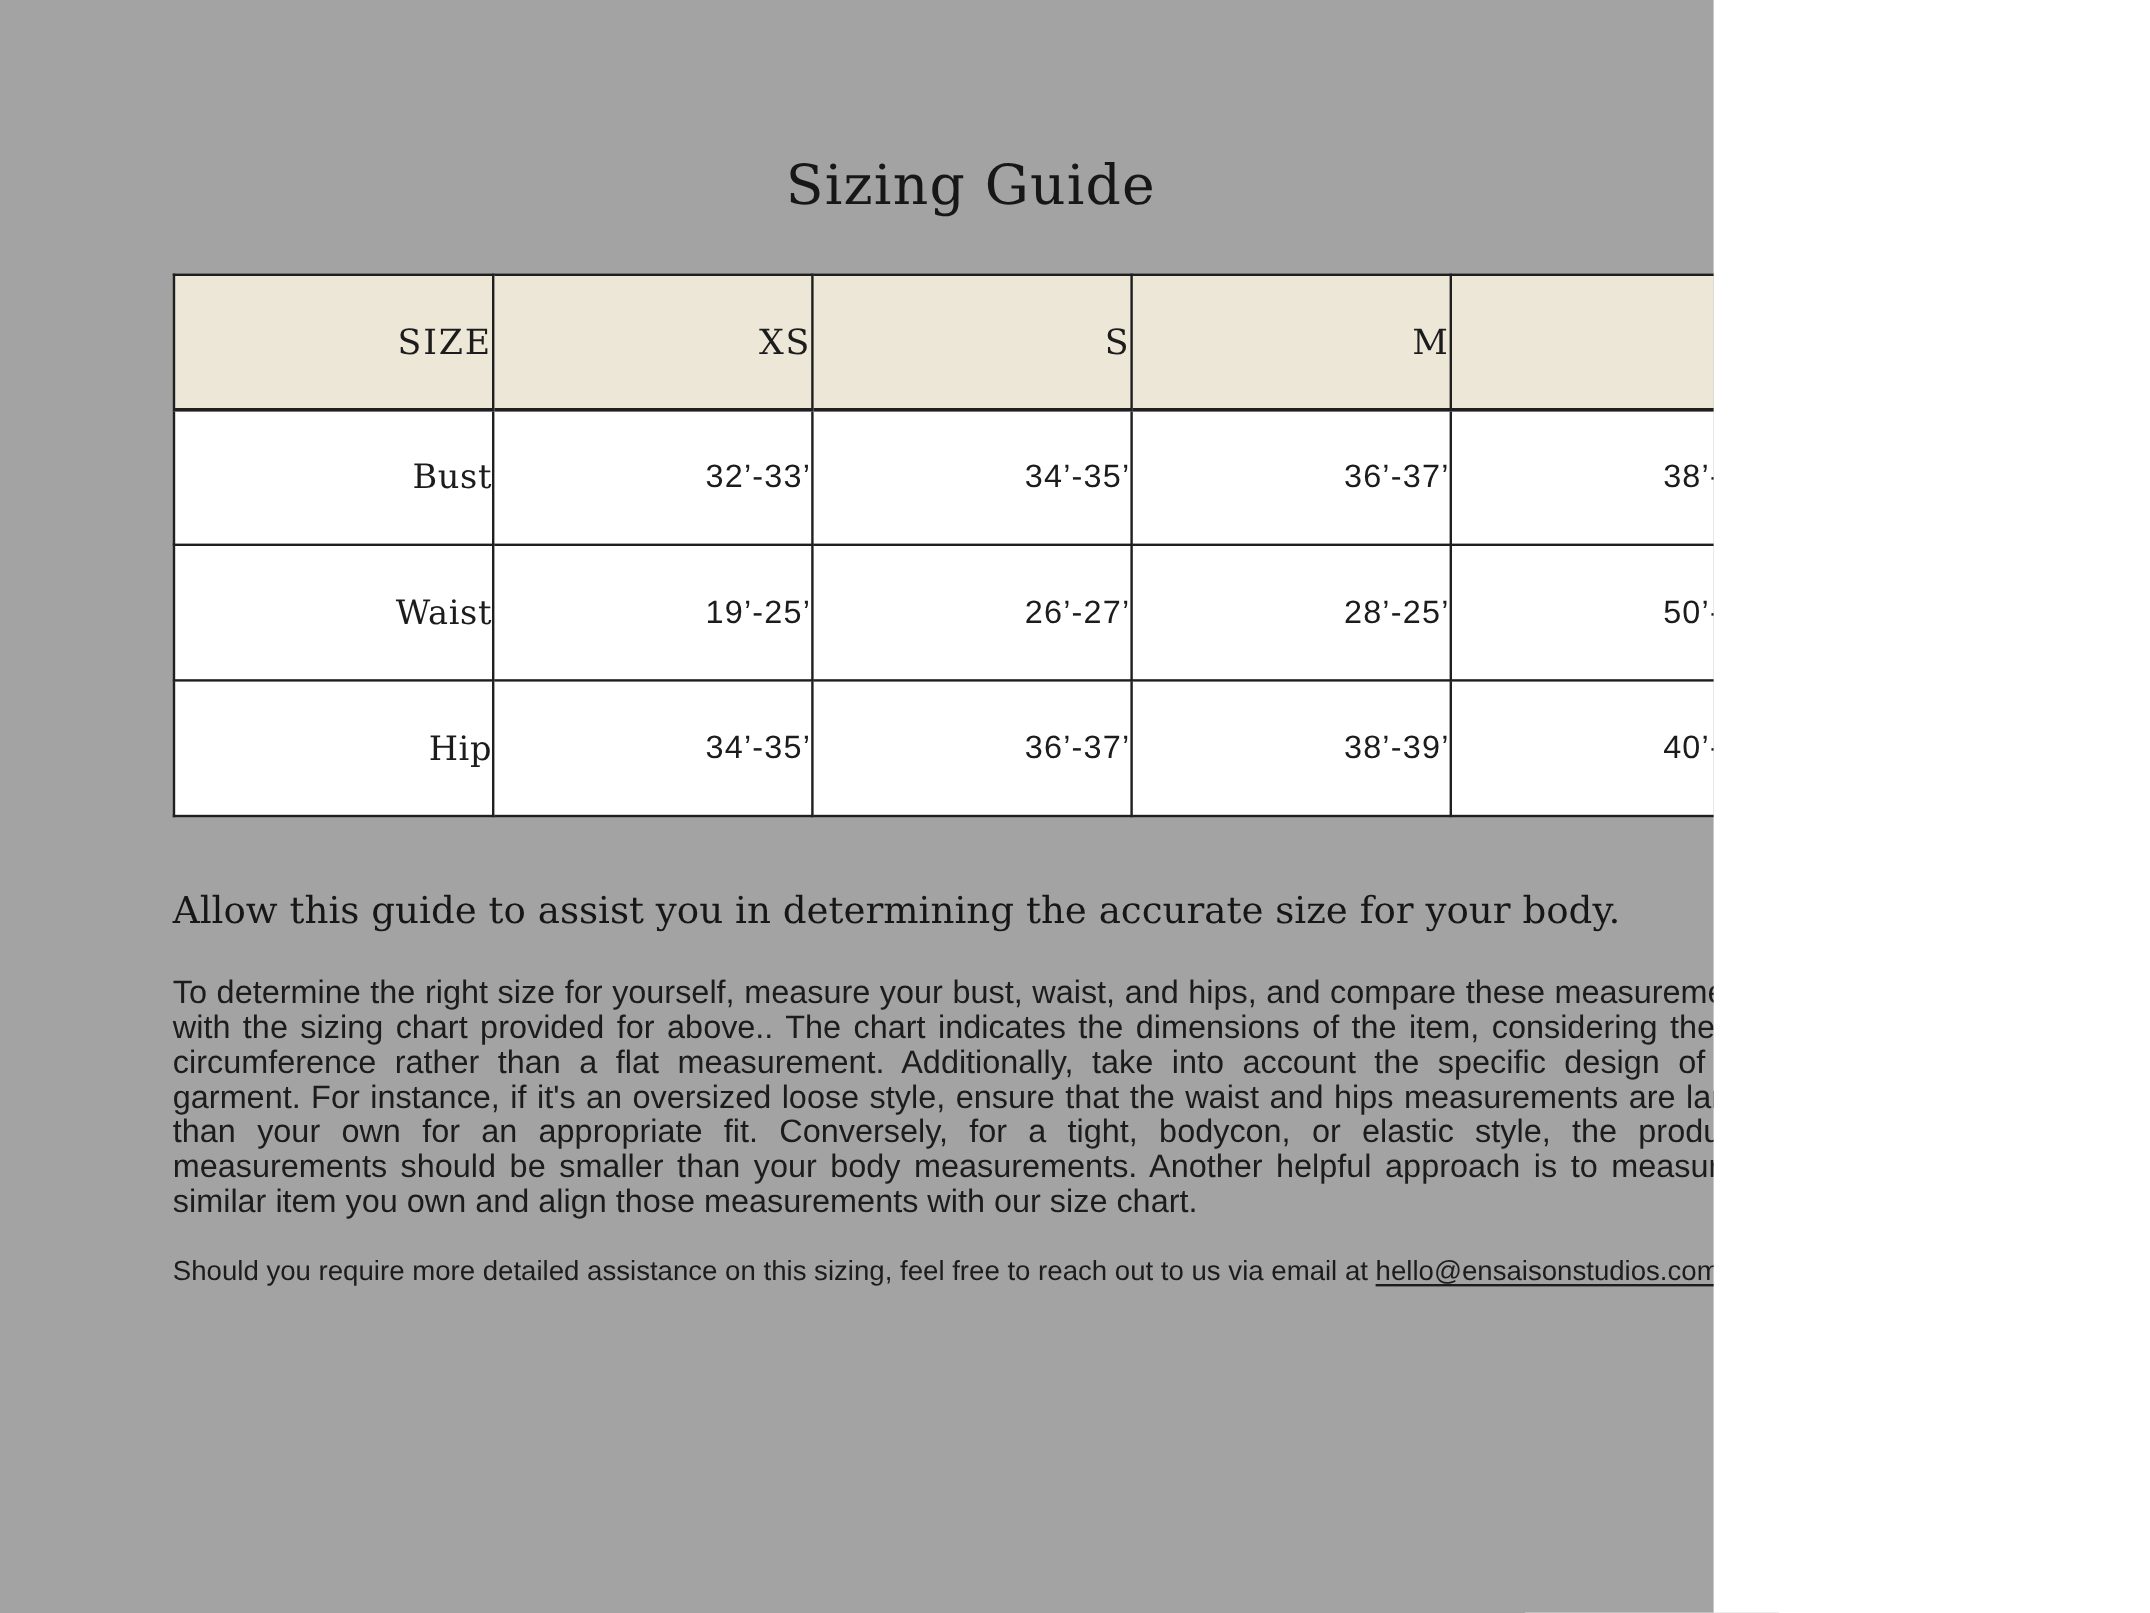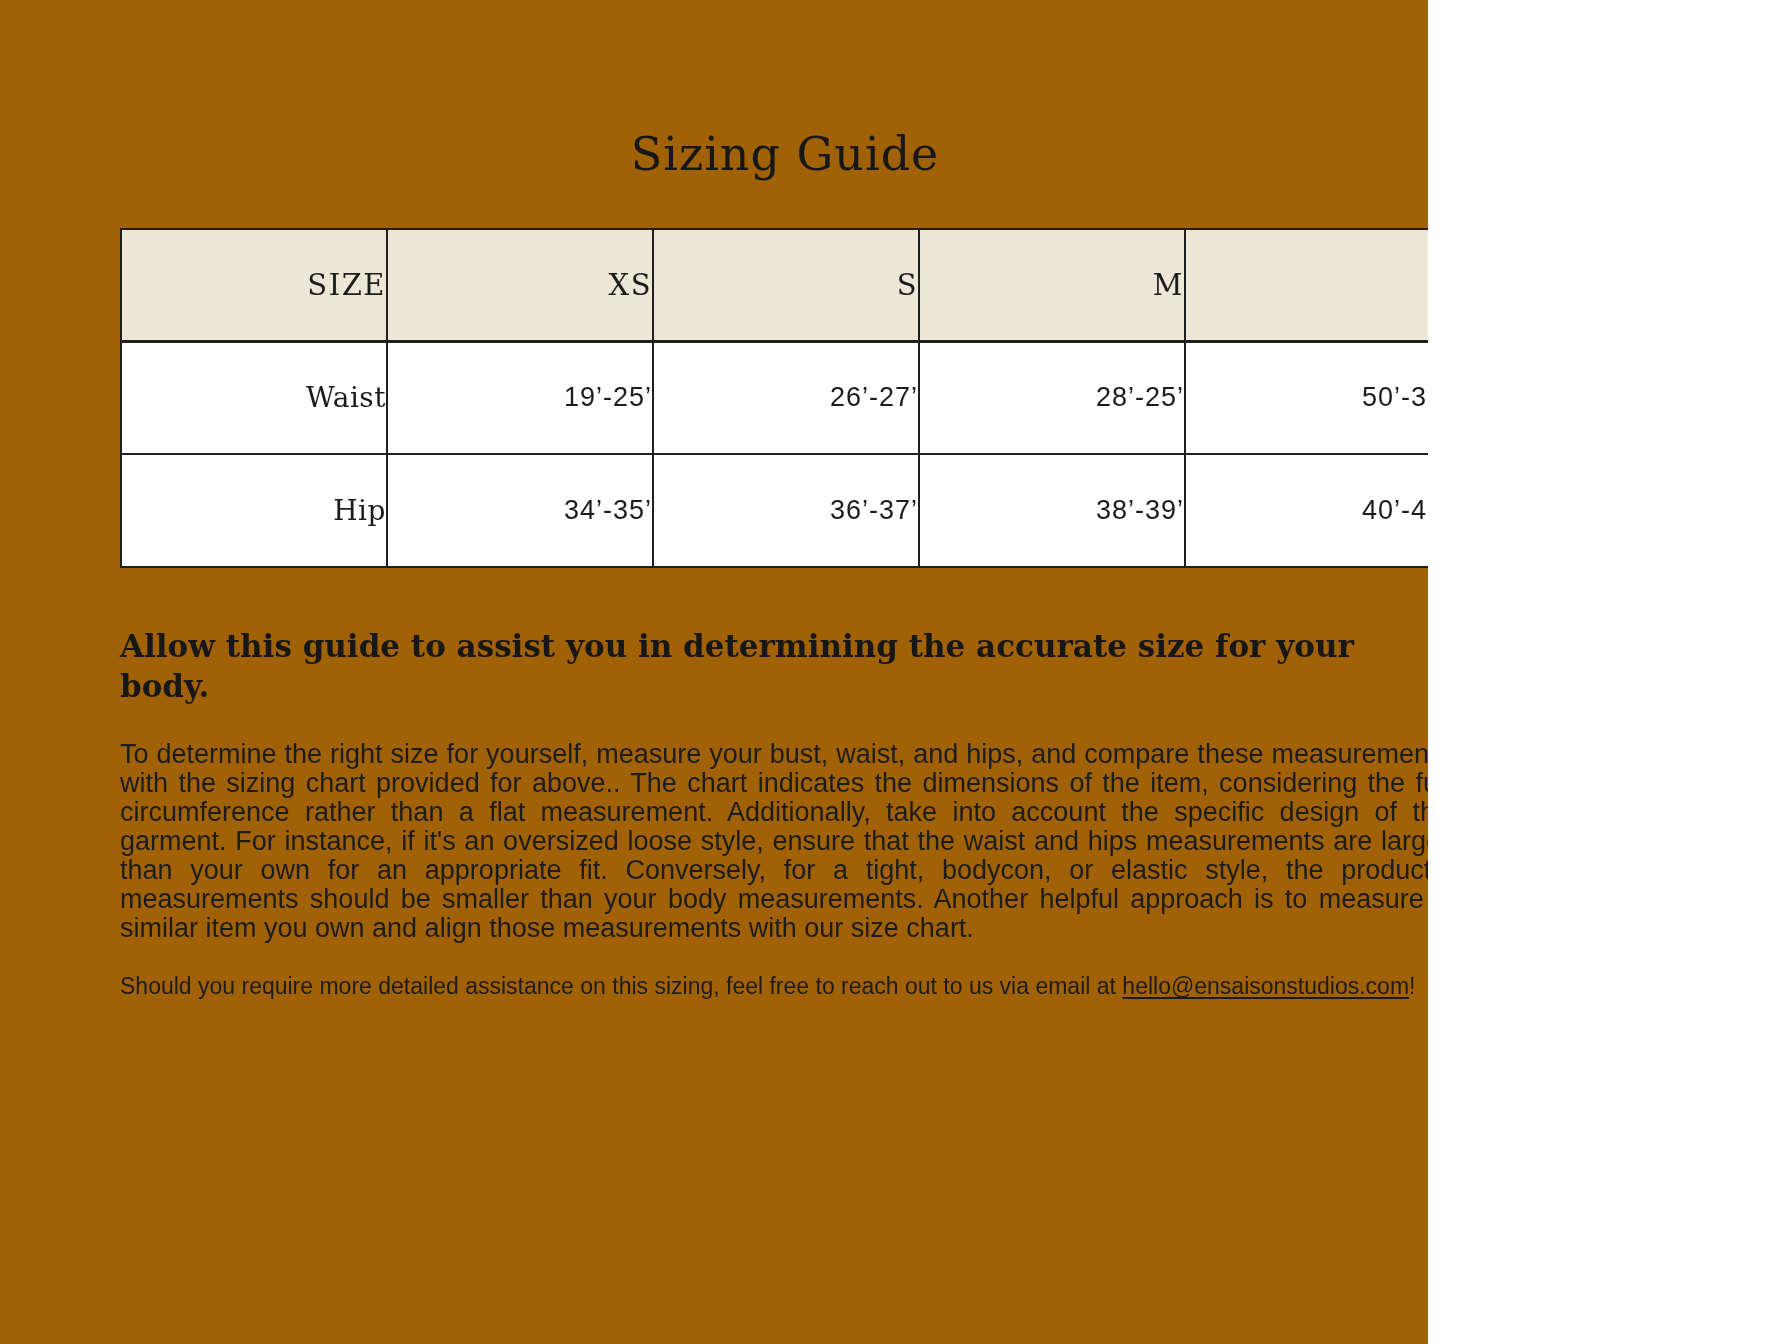--- a/index.html
+++ b/index.html
@@ -3,21 +3,21 @@
 <meta charset="utf-8">
 <style>
   * { margin: 0; padding: 0; box-sizing: border-box; }
   html, body { width: 1792px; height: 1344px; }
   body {
     background: #ffffff;
     font-family: "Liberation Sans", sans-serif;
     color: #1c1c1c;
     -webkit-font-smoothing: antialiased;
   }
-  .page { width: 1428px; height: 1344px; background: #a16207; overflow: hidden; }
+  .page { width: 1428px; height: 1344px; background: #a3a3a3; overflow: hidden; padding-left: 24px; }
   .content { width: 1330px; margin-left: 120px; }
 
   .title {
     font-family: "DejaVu Serif", serif;
     font-weight: 400;
     font-size: 46px;
     letter-spacing: 1px;
     text-align: center;
     padding-top: 126px;
     line-height: 56px;
@@ -52,21 +52,21 @@
     letter-spacing: 1px;
   }
   .size-table td.row-label {
     font-family: "DejaVu Serif", serif;
     font-size: 28px;
     letter-spacing: 0.5px;
   }
 
   .lead {
     font-family: "DejaVu Serif", serif;
-    font-weight: 700;
+    font-weight: 400;
     font-size: 31px;
     line-height: 40px;
     margin-top: 58px;
     color: #171717;
   }
 
   .paragraph {
     font-size: 27px;
     line-height: 29px;
     text-align: justify;
@@ -98,20 +98,27 @@
         <tr>
           <th>SIZE</th>
           <th>XS</th>
           <th>S</th>
           <th>M</th>
           <th>L</th>
         </tr>
       </thead>
       <tbody>
         <tr>
+          <td class="row-label">Bust</td>
+          <td>32’-33’</td>
+          <td>34’-35’</td>
+          <td>36’-37’</td>
+          <td>38’-39’</td>
+        </tr>
+        <tr>
           <td class="row-label">Waist</td>
           <td>19’-25’</td>
           <td>26’-27’</td>
           <td>28’-25’</td>
           <td>50’-31’</td>
         </tr>
         <tr>
           <td class="row-label">Hip</td>
           <td>34’-35’</td>
           <td>36’-37’</td>

